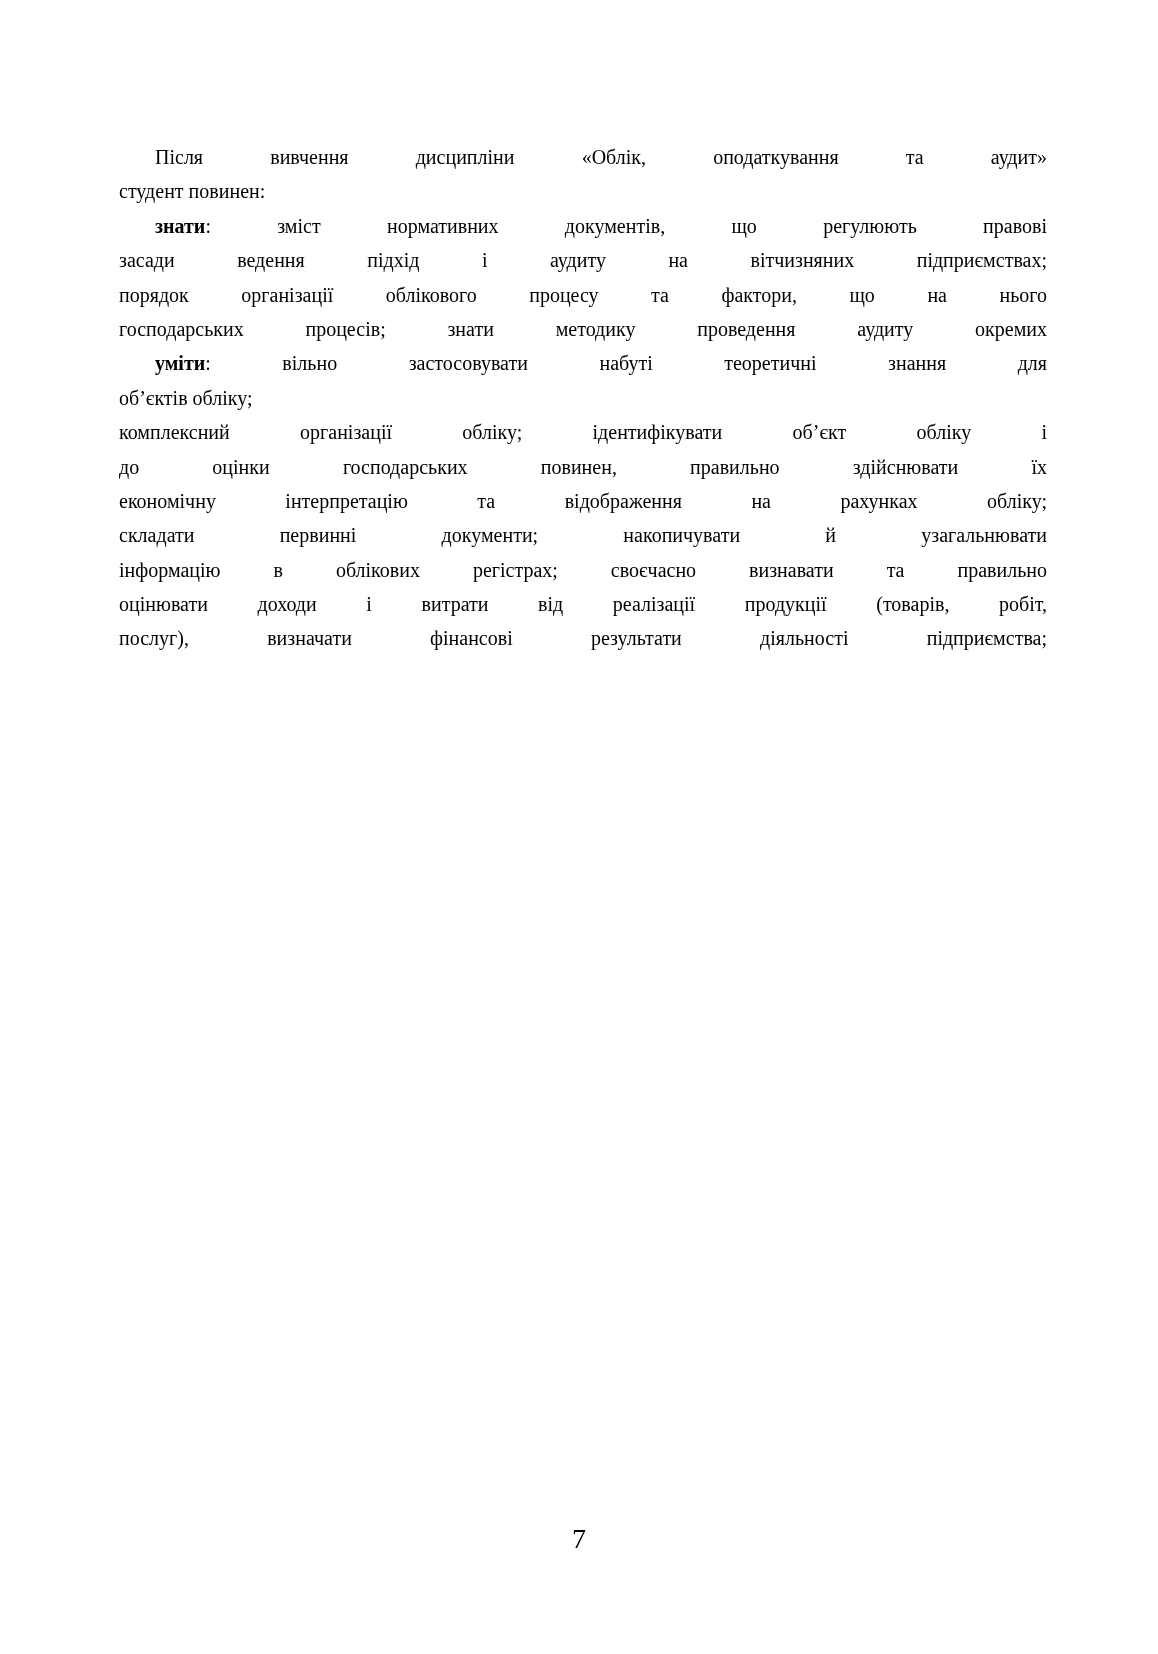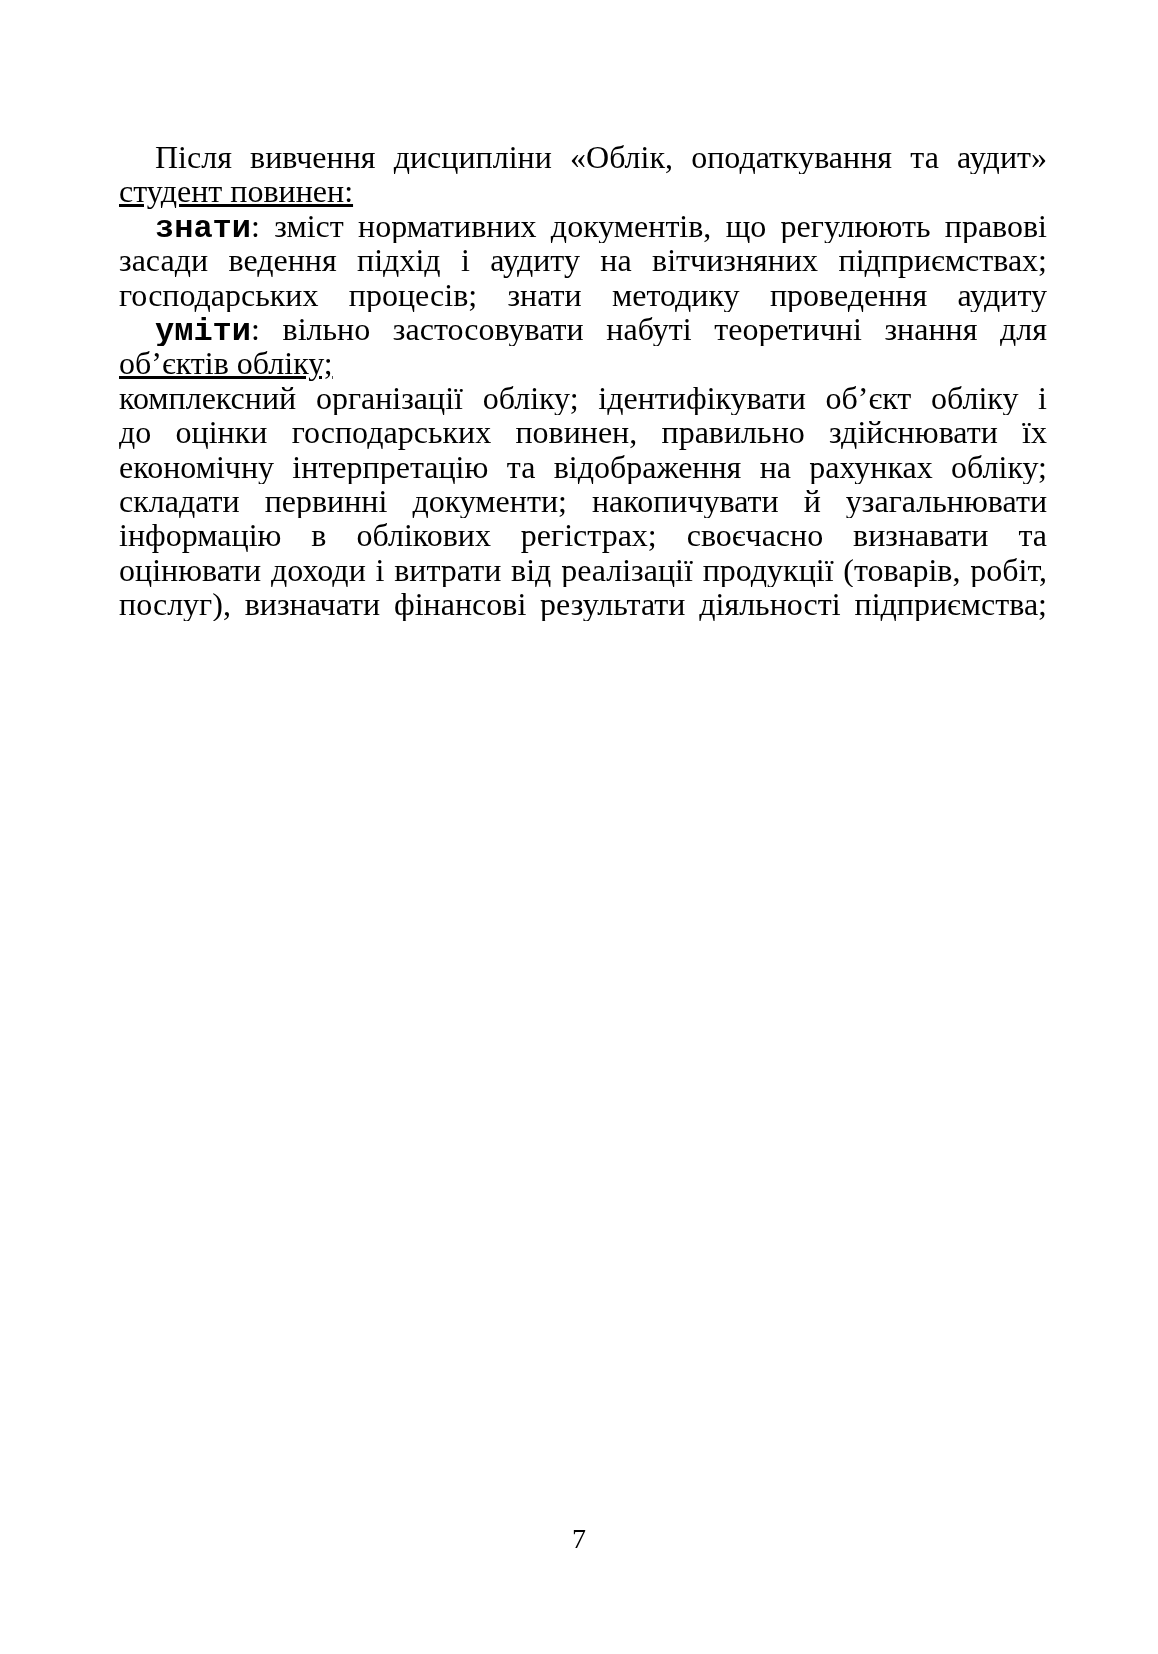--- a/index.html
+++ b/index.html
@@ -18,62 +18,61 @@
   .page {
     position: absolute;
     inset: 0;
     background: #ffffff;
   }
   .text-block {
     position: absolute;
     left: 119px;
     top: 140px;
     width: 928px;
-    font-size: 32px;
+    font-size: 20px;
     line-height: 34.4px;
   }
   .line {
     height: 34.4px;
     overflow: hidden;
     text-align: justify;
     text-align-last: justify;
     word-spacing: 1px;
   }
   .line.left-align {
     text-align: left;
     text-align-last: left;
     word-spacing: normal;
-    text-decoration: underline;
   }
   .line.indent {
     text-indent: 36px;
   }
   .line b {
     font-weight: bold;
-    font-family: Liberation Mono, monospace;
   }
   .page-number {
     position: absolute;
     top: 1522px;
     left: 0;
     width: 100%;
     text-align: center;
     font-size: 28px;
     line-height: 34px;
   }
 </style>
 </head>
 <body>
 
 <div class="page">
   <div class="text-block" id="text-block">
       <div class="line indent">Після вивчення дисципліни «Облік, оподаткування та аудит»</div>
       <div class="line left-align">студент повинен:</div>
       <div class="line indent"><b>знати</b>: зміст нормативних документів, що регулюють правові</div>
       <div class="line">засади ведення підхід і аудиту на вітчизняних підприємствах;</div>
+      <div class="line">порядок організації облікового процесу та фактори, що на нього</div>
       <div class="line">господарських процесів; знати методику проведення аудиту окремих</div>
       <div class="line indent"><b>уміти</b>: вільно застосовувати набуті теоретичні знання для</div>
       <div class="line left-align">об’єктів обліку;</div>
       <div class="line">комплексний організації обліку; ідентифікувати об’єкт обліку і</div>
       <div class="line">до оцінки господарських повинен, правильно здійснювати їх</div>
       <div class="line">економічну інтерпретацію та відображення на рахунках обліку;</div>
       <div class="line">складати первинні документи; накопичувати й узагальнювати</div>
       <div class="line">інформацію в облікових регістрах; своєчасно визнавати та правильно</div>
       <div class="line">оцінювати доходи і витрати від реалізації продукції (товарів, робіт,</div>
       <div class="line">послуг), визначати фінансові результати діяльності підприємства;</div>

